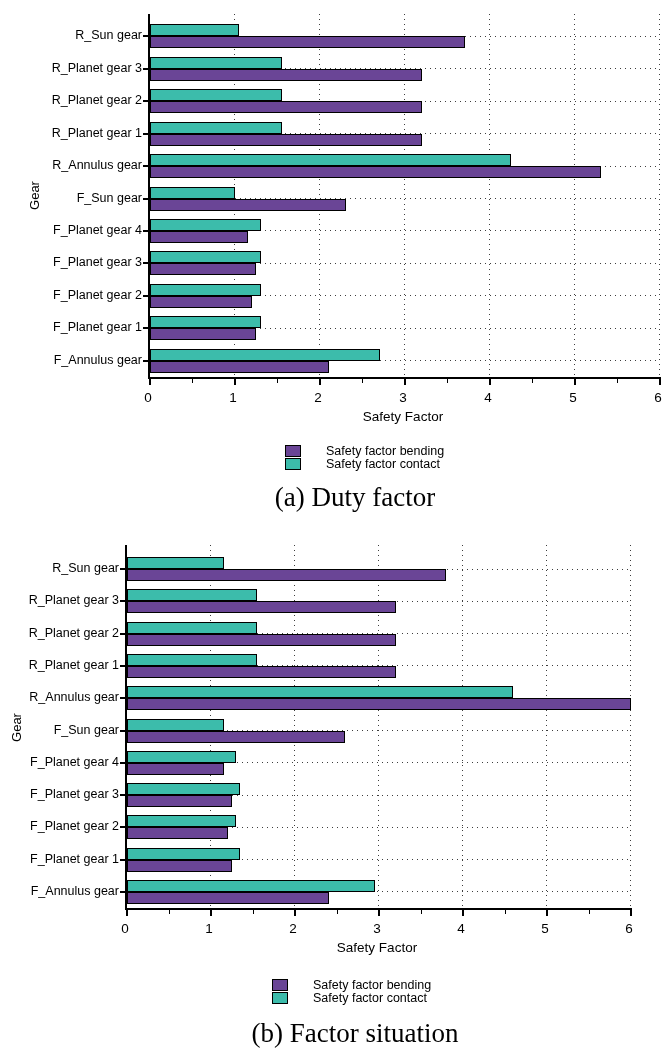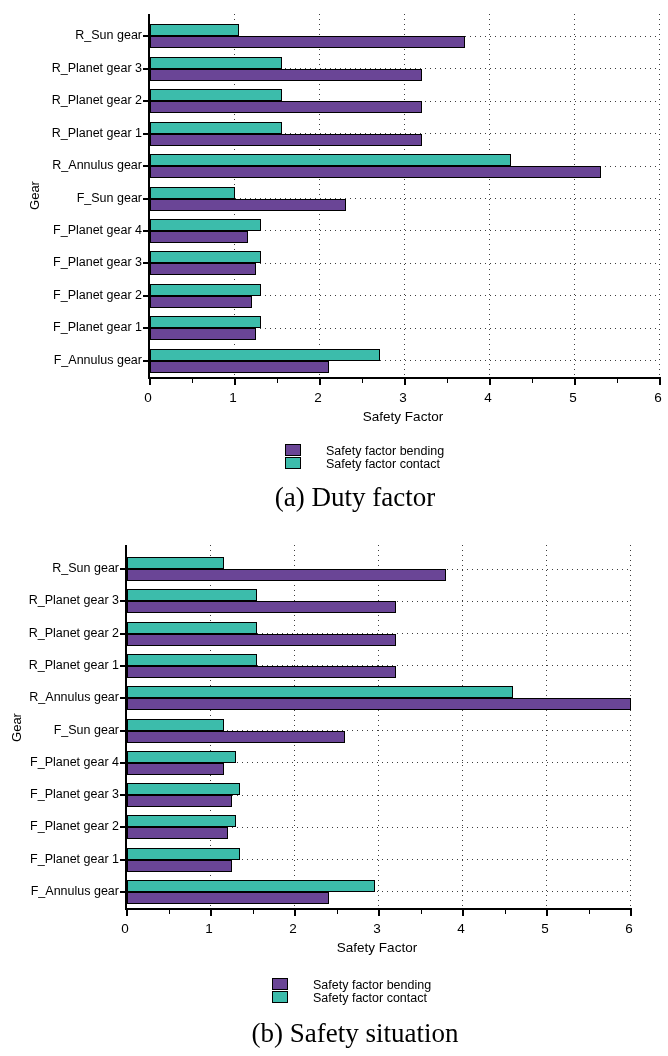--- a/index.html
+++ b/index.html
@@ -21,21 +21,21 @@
   .ytick{position:absolute;left:-7px;width:6px;height:2px;background:#000;z-index:1;}
   .ycat{position:absolute;left:-146px;width:138px;text-align:right;
     font-size:12.5px;line-height:15px;white-space:nowrap;color:#000;}
   .xtick{position:absolute;top:100%;width:1px;height:6px;background:#000;}
   .xtick.major{height:8px;width:2px;}
   .xticklab{position:absolute;width:24px;text-align:center;font-size:13.5px;color:#000;}
   .ylab{position:absolute;font-size:13px;color:#000;transform:rotate(-90deg);}
   .xlab{position:absolute;font-size:13.5px;color:#000;transform:translateX(-50%);white-space:nowrap;}
 
   .legend{position:absolute;}
-  .lrow{display:flex;height:13px;padding-left:32px;}
+  .lrow{display:flex;align-items:center;height:13px;padding-left:32px;}
   .sw{width:14px;height:10px;border:1px solid #000;margin-right:25px;flex:0 0 auto;}
   .ltxt{font-size:12.5px;white-space:nowrap;color:#000;}
 
   .caption{position:absolute;left:0;width:626px;padding-left:42px;text-align:center;
     font-family:"Liberation Serif",serif;font-size:27px;color:#000;white-space:nowrap;}
 
   #figA .ylab{left:20px;top:188px;}
   #figB .ylab{left:2px;top:190px;}
   #figA .xlab{left:403px;top:409px;}
   #figB .xlab{left:377px;top:410px;}
@@ -228,21 +228,21 @@
   <div class="legend">
     <div class="lrow">
       <span class="sw sw-bending" style="background: rgb(106, 69, 150);"></span>
       <span class="ltxt">Safety factor bending</span>
     </div>
     <div class="lrow">
       <span class="sw sw-contact" style="background: rgb(60, 188, 171);"></span>
       <span class="ltxt">Safety factor contact</span>
     </div>
   </div>
-  <div class="caption">(b) Safety situation</div>
+  <div class="caption">(b) Factor situation</div>
 <div class="xticklab" style="left: 113px; top: 391px;">0</div>
     <div class="xticklab" style="left: 197px; top: 391px;">1</div>
     <div class="xticklab" style="left: 281px; top: 391px;">2</div>
     <div class="xticklab" style="left: 365px; top: 391px;">3</div>
     <div class="xticklab" style="left: 449px; top: 391px;">4</div>
     <div class="xticklab" style="left: 533px; top: 391px;">5</div>
     <div class="xticklab" style="left: 617px; top: 391px;">6</div>
   </div>
 
 </body></html>

